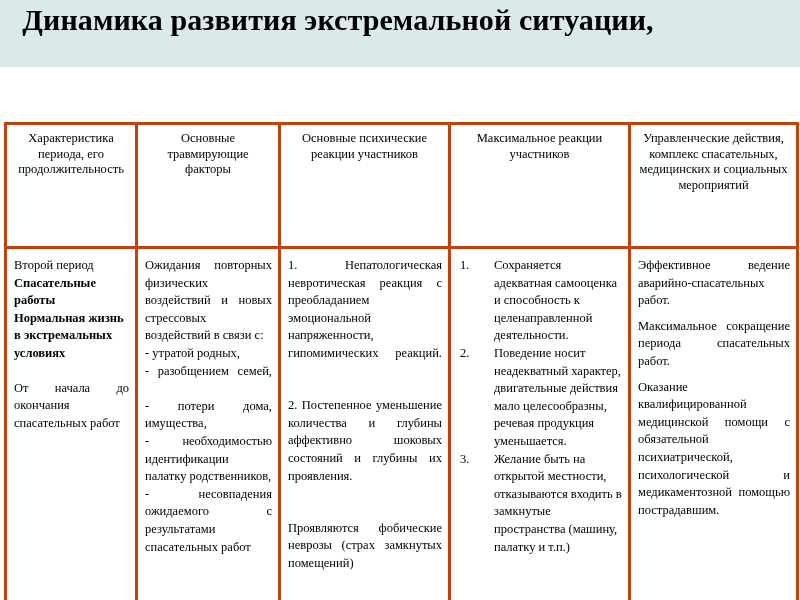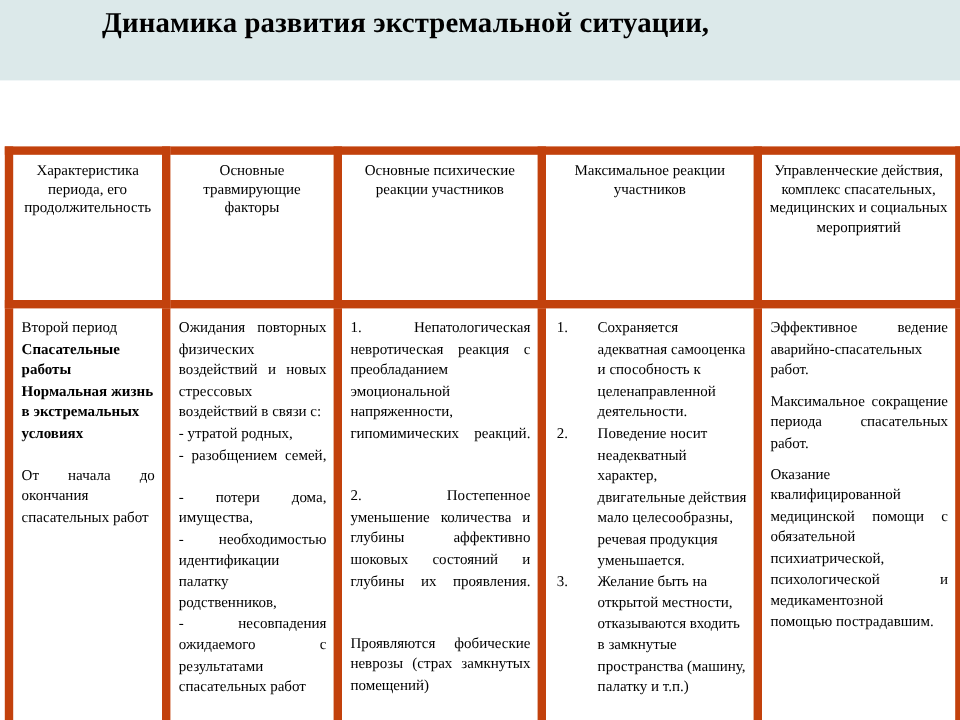--- a/index.html
+++ b/index.html
@@ -29,21 +29,21 @@
   }
   #slide-title {
     position: absolute;
     left: 0;
     top: 0;
     width: 676px;
     z-index: 1;
     text-align: center;
     font-family: "Liberation Serif", "DejaVu Serif", serif;
     font-weight: bold;
-    font-size: 24px;
+    font-size: 30px;
     line-height: 32px;
     letter-spacing: 0.1px;
     padding-top: 4px;
     box-sizing: border-box;
   }
   #slide-title .tline {
     display: block;
     white-space: nowrap;
   }
   #slide-title .tline3 {
@@ -61,21 +61,21 @@
     font-family: "Liberation Serif", "DejaVu Serif", serif;
   }
   #data-table col.c1 { width: 131px; }
   #data-table col.c2 { width: 143px; }
   #data-table col.c3 { width: 170px; }
   #data-table col.c4 { width: 180px; }
   #data-table col.c5 { width: 168px; }
 
   #data-table th,
   #data-table td {
-    border: 7px solid #c2410c;
+    border: 3px solid #c2410c;
     vertical-align: top;
     padding: 0;
     margin-left: 39px;
   }
 
   
   #data-table thead th {
     height: 113px;
     padding: 6px 5px 2px 5px;
     text-align: center;

